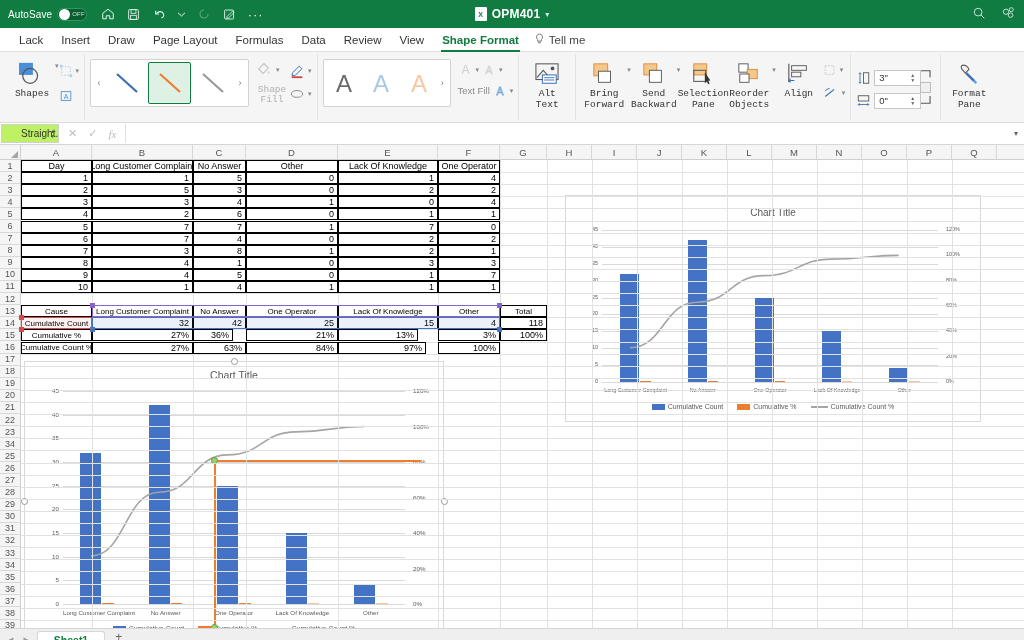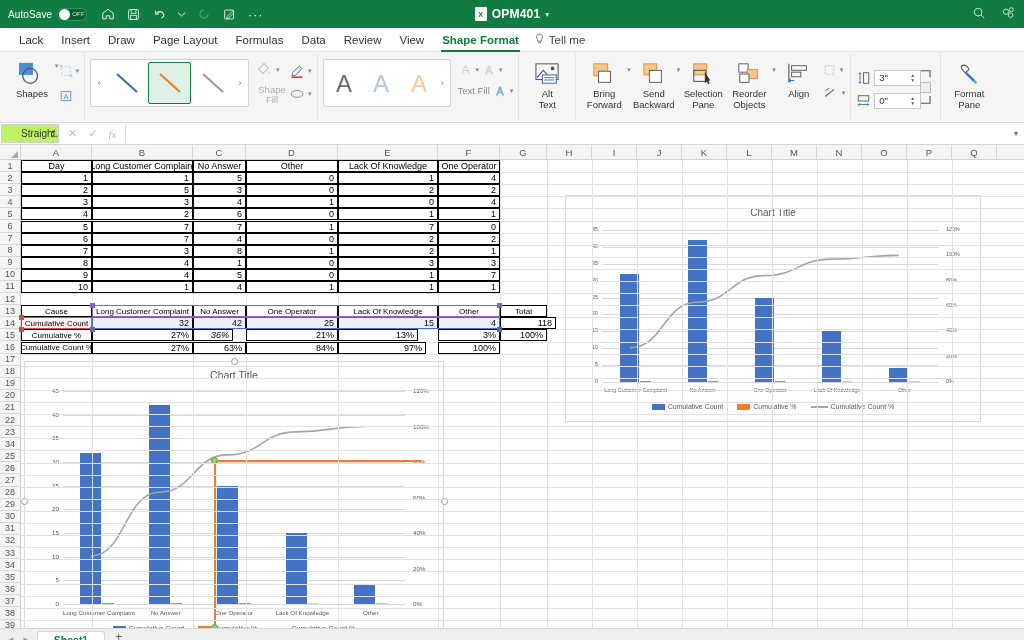--- a/index.html
+++ b/index.html
@@ -59,21 +59,21 @@
   }
   
   .ribbon {
     height: 71px; background: #f5f5f5; display: flex; align-items: stretch;
     border-bottom: 1px solid #dcdcdc; padding: 2px 4px;
   }
   .rgroup { display: flex; align-items: flex-start; padding: 2px 5px; position: relative; }
   .rgroup + .rgroup { border-left: 1px solid #e3e3e3; }
   .bigbtn {
     display: flex; flex-direction: column; align-items: center; justify-content: flex-start;
-    width: 46px; padding-top: 3px; color: #333; font-size: 9.5px; line-height: 1.15; text-align: center;
+    width: 46px; padding-top: 3px; color: #333; font-size: 9.5px; line-height: 1.15; text-align: center; font-family: Liberation Mono, monospace;
   }
   .bigbtn .glyph { height: 30px; display:flex; align-items:center; justify-content:center; }
   .bigbtn.dim { color: #b0b0b0; }
   .gallery {
     border: 1px solid #d2d2d2; background: #fff; border-radius: 2px;
     display: flex; align-items: center; height: 48px; margin-top: 3px; padding: 0 2px;
   }
   .gal-item { width: 43px; height: 42px; display:flex; align-items:center; justify-content:center; border-radius:2px; }
   .gal-item.sel { background: #dff0e4; border: 1px solid #107c41; }
   .gal-arrow { width: 12px; color: #777; font-size: 9px; text-align:center; }
@@ -874,24 +874,24 @@
         <div class="cell ctr bcell" style="left: 225px; top: 145.2px; width: 92px; font-size: 8px;">One Operator</div>
         <div class="cell ctr bcell" style="left: 317px; top: 145.2px; width: 100px; font-size: 8px;">Lack Of Knowledge</div>
         <div class="cell ctr bcell" style="left: 417px; top: 145.2px; width: 62px; font-size: 8px;">Other</div>
         <div class="cell ctr bcell" style="left: 479px; top: 145.2px; width: 47px; font-size: 8px;">Total</div>
         <div class="cell ctr bcell" style="left: 0px; top: 157.3px; width: 71px; font-size: 8px;">Cumulative Count</div>
         <div class="cell rgt bcell" style="left: 71px; top: 157.3px; width: 101px; font-size: 9px;">32</div>
         <div class="cell rgt bcell" style="left: 172px; top: 157.3px; width: 53px; font-size: 9px;">42</div>
         <div class="cell rgt bcell" style="left: 225px; top: 157.3px; width: 92px; font-size: 9px;">25</div>
         <div class="cell rgt bcell" style="left: 317px; top: 157.3px; width: 100px; font-size: 9px;">15</div>
         <div class="cell rgt bcell" style="left: 417px; top: 157.3px; width: 62px; font-size: 9px;">4</div>
-        <div class="cell rgt bcell" style="left: 479px; top: 157.3px; width: 56px; font-size: 9px;">118</div>
+        <div class="cell rgt bcell" style="left: 479px; top: 157.3px; width: 47px; font-size: 9px;">118</div>
         <div class="cell ctr bcell" style="left: 0px; top: 169.4px; width: 71px; font-size: 8px;">Cumulative %</div>
         <div class="cell rgt bcell" style="left: 71px; top: 169.4px; width: 101px; font-size: 9px;">27%</div>
-        <div class="cell rgt bcell" style="left: 172px; top: 169.4px; width: 40px; font-size: 9px; font-style: italic;">36%</div>
+        <div class="cell rgt bcell" style="left: 172px; top: 169.4px; width: 40px; font-size: 9px;">36%</div>
         <div class="cell rgt bcell" style="left: 225px; top: 169.4px; width: 92px; font-size: 9px;">21%</div>
         <div class="cell rgt bcell" style="left: 317px; top: 169.4px; width: 80px; font-size: 9px;">13%</div>
         <div class="cell rgt bcell" style="left: 417px; top: 169.4px; width: 62px; font-size: 9px;">3%</div>
         <div class="cell rgt bcell" style="left: 479px; top: 169.4px; width: 47px; font-size: 9px;">100%</div>
         <div class="cell ctr bcell" style="left: 0px; top: 181.5px; width: 71px; font-size: 8px;">Cumulative Count %</div>
         <div class="cell rgt bcell" style="left: 71px; top: 181.5px; width: 101px; font-size: 9px;">27%</div>
         <div class="cell rgt bcell" style="left: 172px; top: 181.5px; width: 53px; font-size: 9px;">63%</div>
         <div class="cell rgt bcell" style="left: 225px; top: 181.5px; width: 92px; font-size: 9px;">84%</div>
         <div class="cell rgt bcell" style="left: 317px; top: 181.5px; width: 88px; font-size: 9px;">97%</div>
         <div class="cell rgt bcell" style="left: 417px; top: 181.5px; width: 62px; font-size: 9px;">100%</div>

